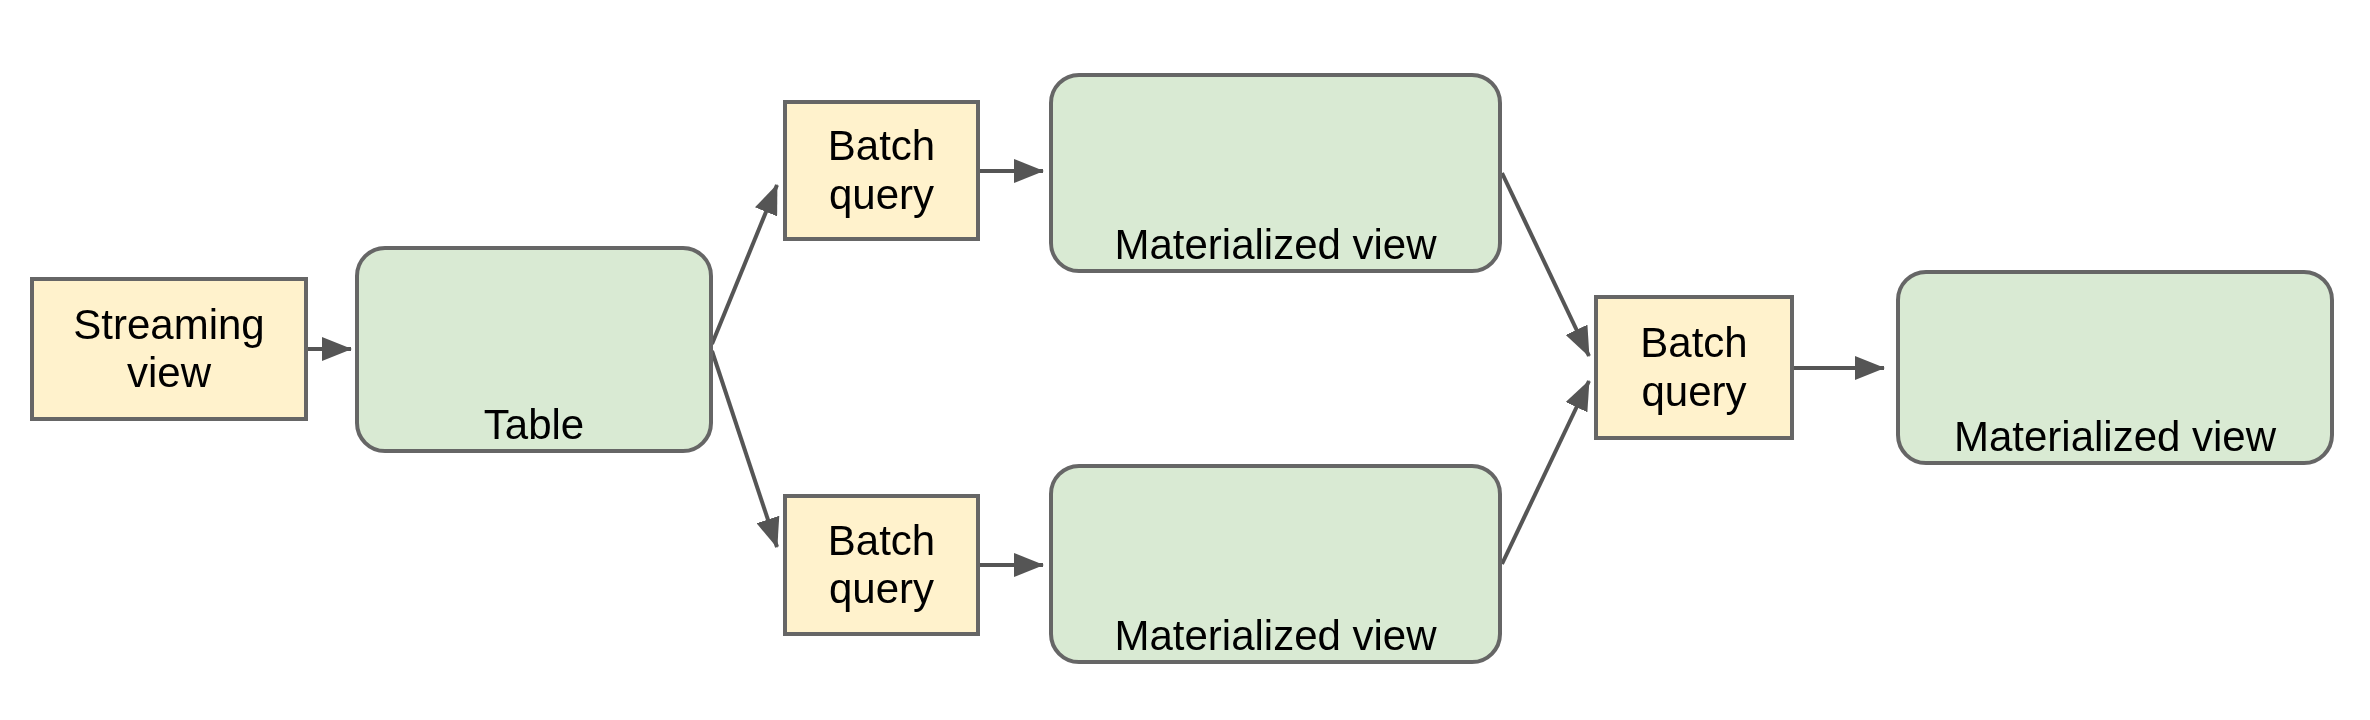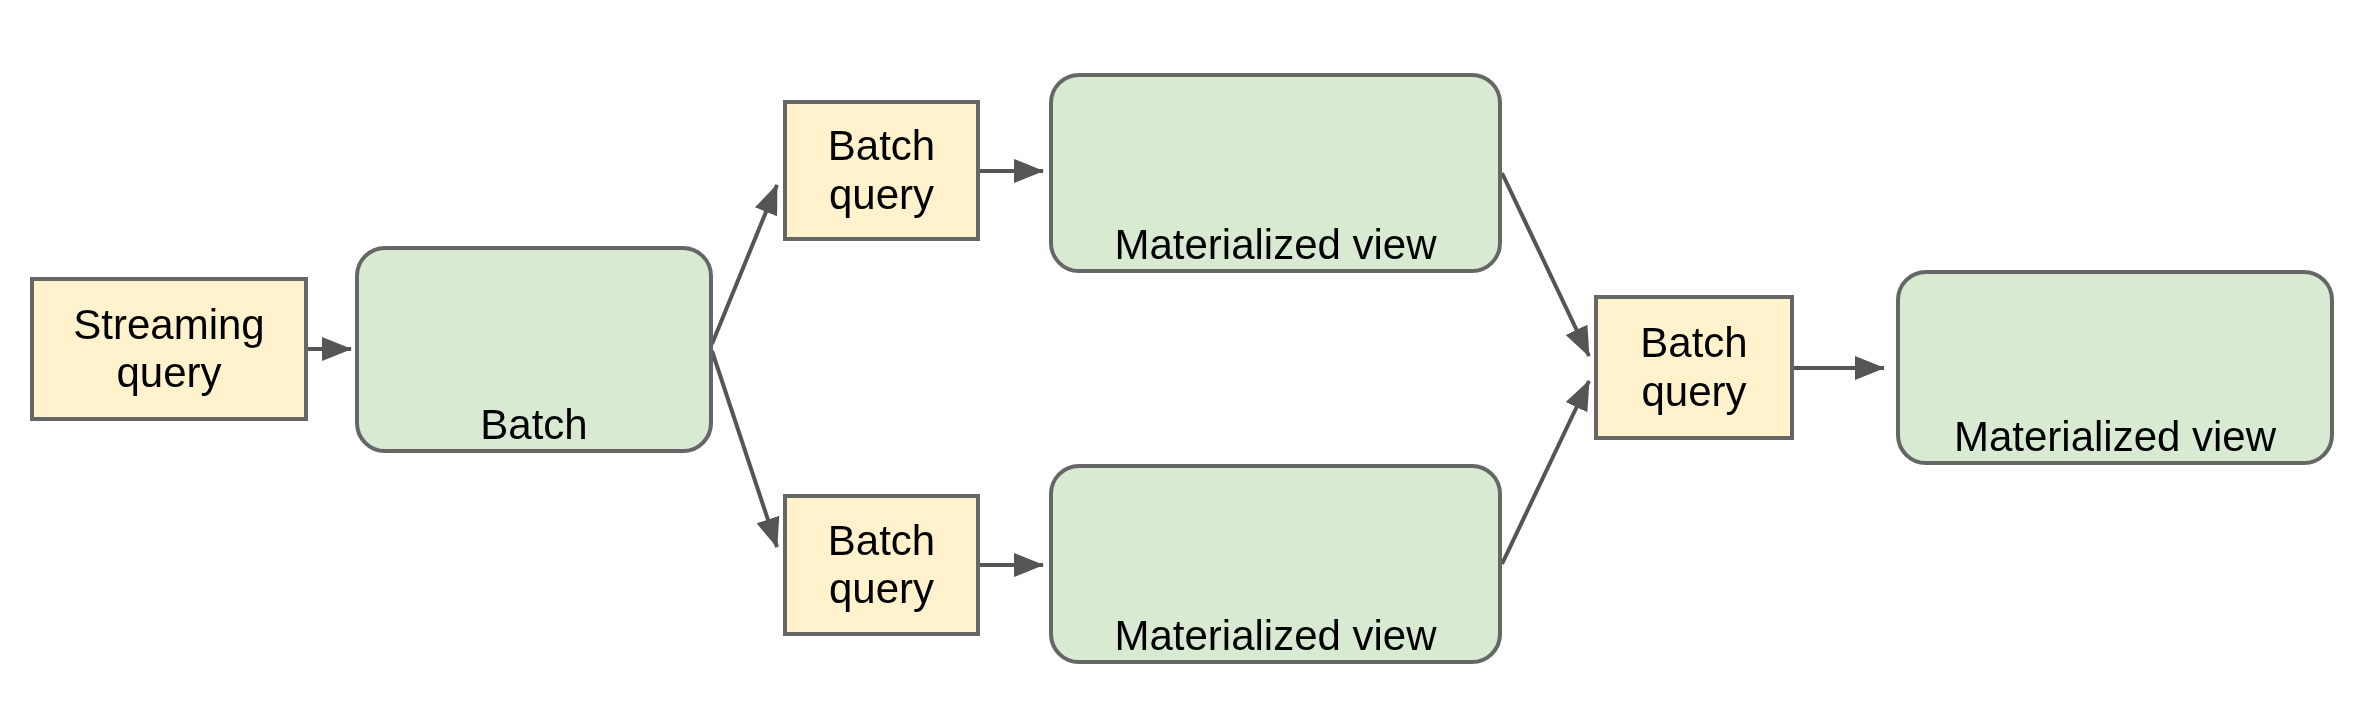--- a/index.html
+++ b/index.html
@@ -69,25 +69,25 @@
     <line class="edge-line" x1="712" y1="344" x2="777" y2="185" marker-end="url(#arrow)"></line>
     <line class="edge-line" x1="712" y1="351" x2="777" y2="547" marker-end="url(#arrow)"></line>
     <line class="edge-line" x1="980" y1="171" x2="1043" y2="171" marker-end="url(#arrow)"></line>
     <line class="edge-line" x1="980" y1="565" x2="1043" y2="565" marker-end="url(#arrow)"></line>
     <line class="edge-line" x1="1502" y1="173" x2="1589" y2="356" marker-end="url(#arrow)"></line>
     <line class="edge-line" x1="1502" y1="564" x2="1589" y2="381" marker-end="url(#arrow)"></line>
     <line class="edge-line" x1="1794" y1="368" x2="1884" y2="368" marker-end="url(#arrow)"></line>
   </svg>
 
   <div class="node node--query" style="left:30px; top:277px; width:278px; height:144px;">
-    <span>Streaming query</span>
+    <span>Streaming view</span>
   </div>
 
   <div class="node node--view" style="left:355px; top:246px; width:358px; height:207px;">
-    <span>Batch</span>
+    <span>Table</span>
   </div>
 
   <div class="node node--query" style="left:783px; top:100px; width:197px; height:141px;">
     <span>Batch query</span>
   </div>
 
   <div class="node node--view" style="left:1049px; top:73px; width:453px; height:200px;">
     <span>Materialized view</span>
   </div>
 

